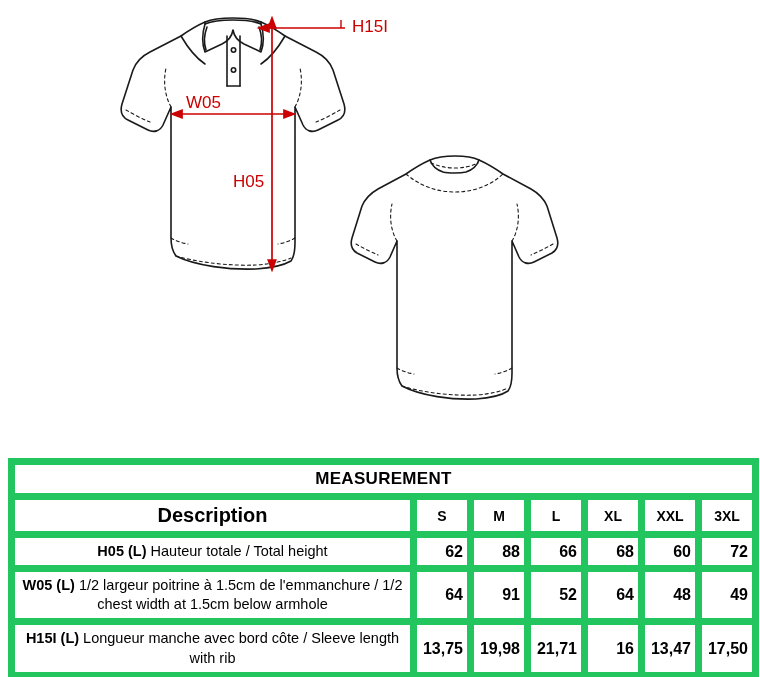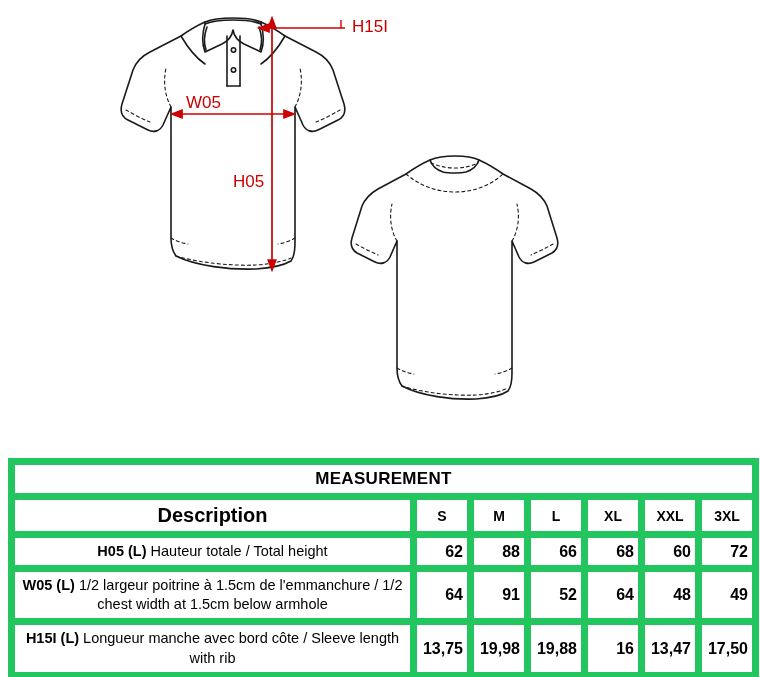--- a/index.html
+++ b/index.html
@@ -294,21 +294,21 @@
           <td class="val-cell">49</td>
         </tr>
 
         <tr>
           <td class="desc-cell">
             <span class="code">H15I (L)</span>
             <span>Longueur manche avec bord côte / Sleeve length with rib</span>
           </td>
           <td class="val-cell">13,75</td>
           <td class="val-cell">19,98</td>
-          <td class="val-cell">19,88</td>
+          <td class="val-cell">21,71</td>
           <td class="val-cell">16</td>
           <td class="val-cell">13,47</td>
           <td class="val-cell">17,50</td>
         </tr>
       </tbody>
     </table>
   </div>
 
 </div>
 

